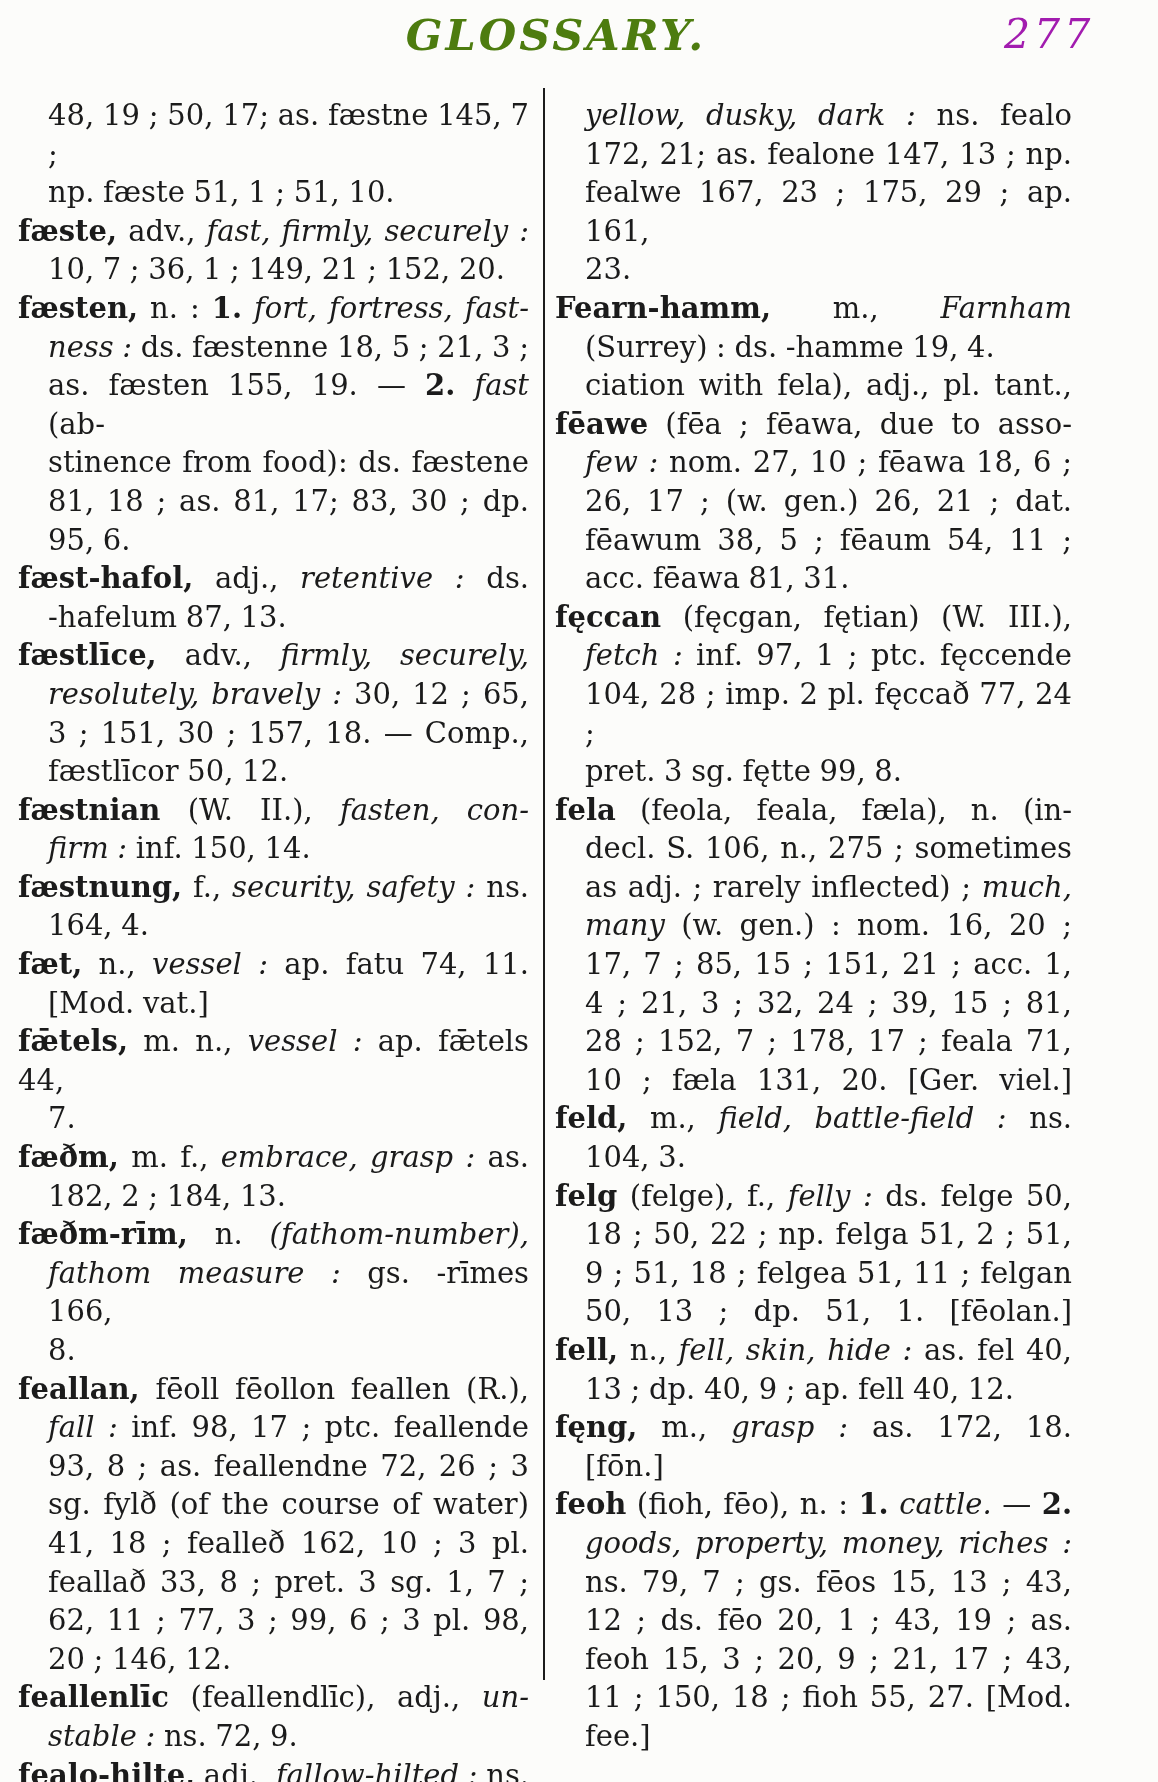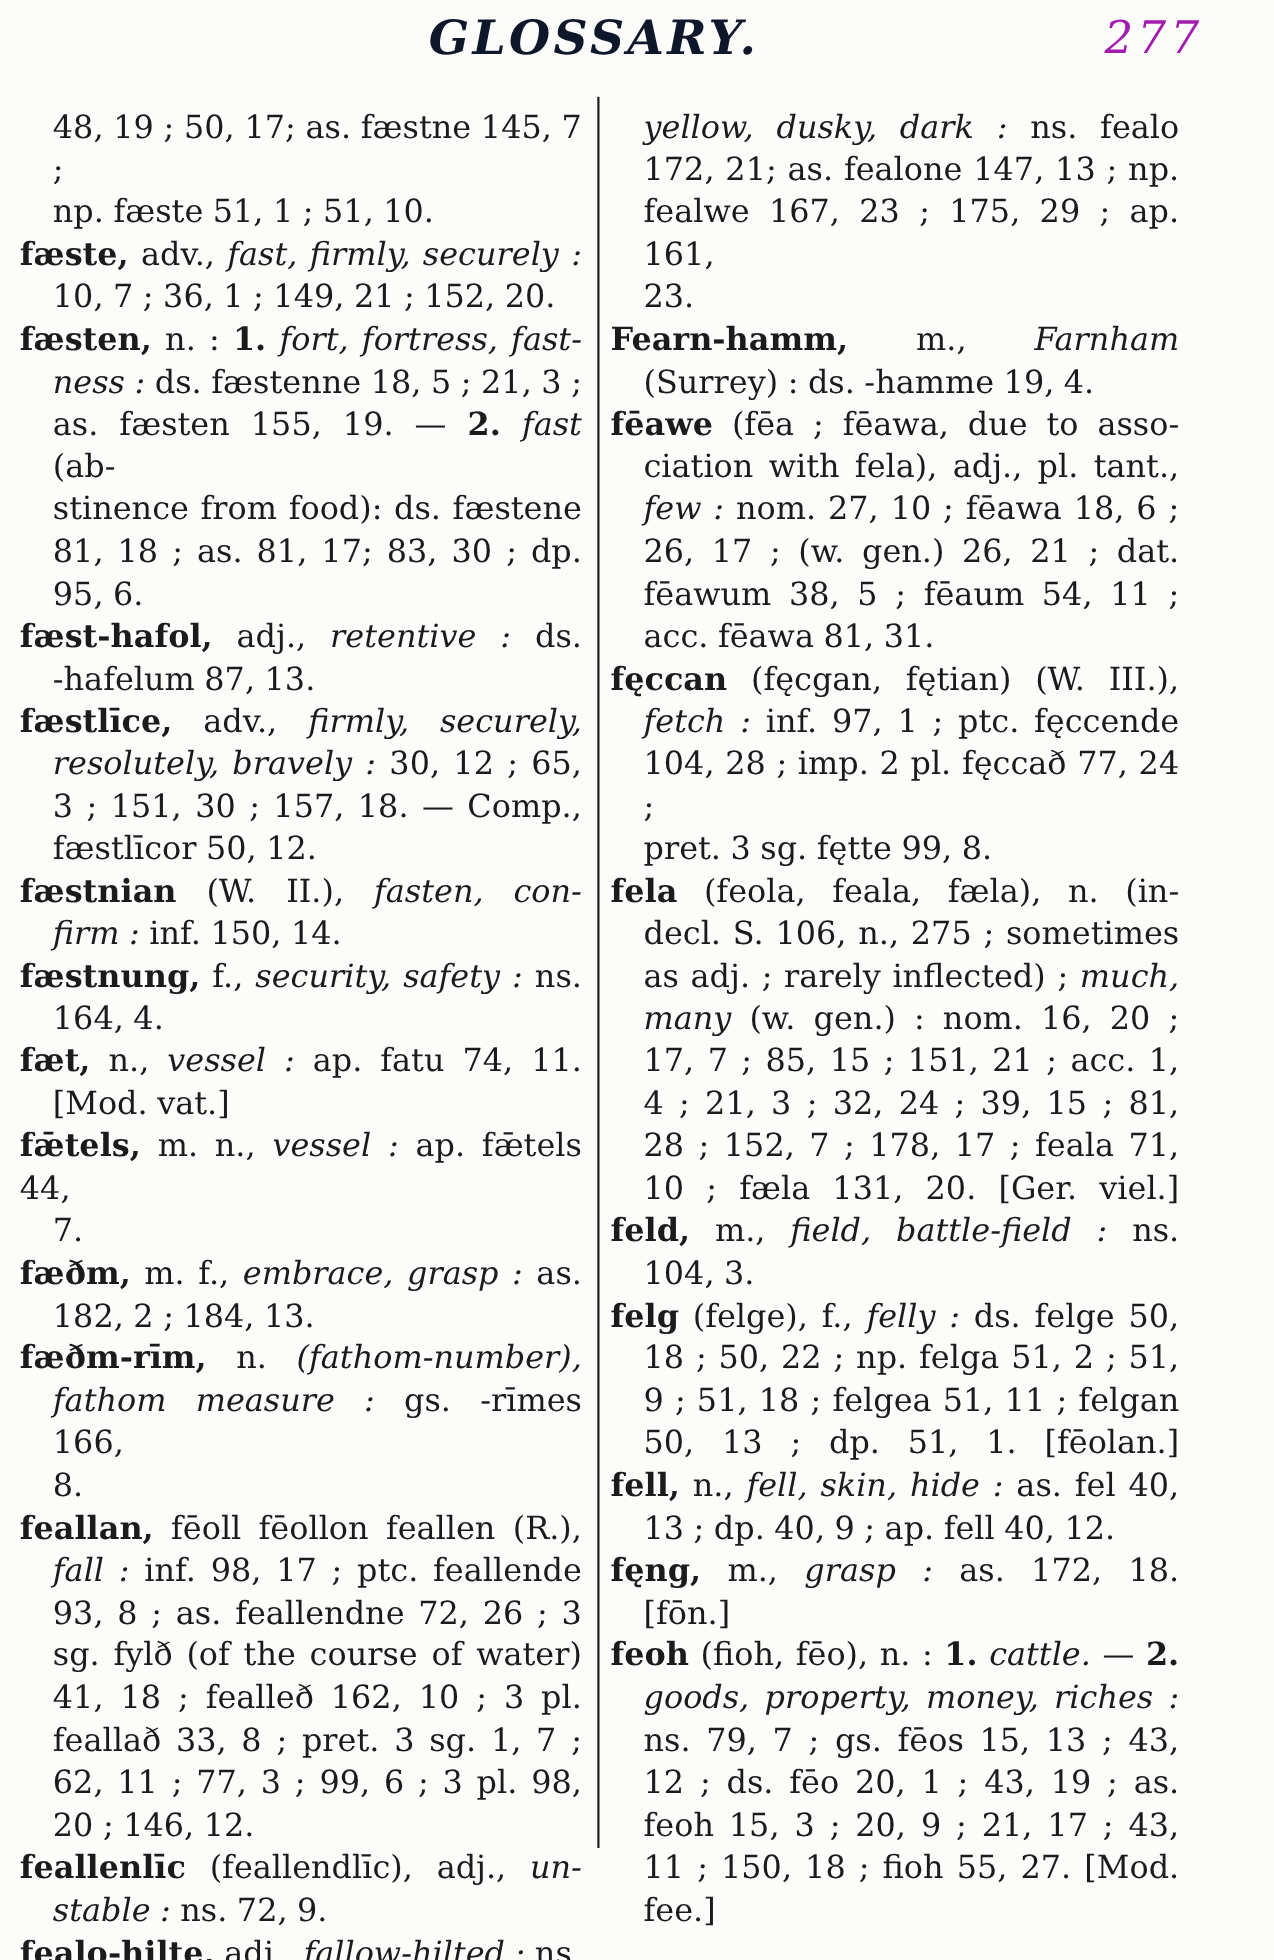--- a/index.html
+++ b/index.html
@@ -6,25 +6,25 @@
   body{
     width:1158px;height:1782px;
     background:#fcfcfa;
     font-family:"DejaVu Serif","Liberation Serif",serif;
     color:#1b1b1b;
     position:relative;
     overflow:hidden;
   }
   .page{position:absolute;inset:0;}
   .title{
-    position:absolute;top:10px;left:0;width:1080px;
+    position:absolute;top:10px;left:16px;width:1080px;
     text-align:center;
     font-style:italic;font-weight:bold;
     font-size:43px;letter-spacing:3px;
-    color:#0f172a;
+    color:#4d7c0f;
   }
   .pagenum{
     position:absolute;top:10px;left:1004px;
     font-style:italic;font-size:41px;letter-spacing:4px;
     color:#a21caf;
   }
   .divider{
     position:absolute;left:543px;top:88px;width:2px;height:1592px;
     background:#1c1c1c;
   }
@@ -92,22 +92,22 @@
       <div class="line ind"><span class="rm">154, 22.</span></div>
       <div class="line just"><span class="hw">fealu</span><span class="rm"> (fealo), adj., </span><span class="it">fallow, pale,</span></div>
     </div>
   <div class="col col-right" id="col-right">
       <div class="line ind just"><span class="it">yellow, dusky, dark :</span><span class="rm"> ns. fealo</span></div>
       <div class="line ind just"><span class="rm">172, 21; as. fealone 147, 13 ; np.</span></div>
       <div class="line ind just"><span class="rm">fealwe 167, 23 ; 175, 29 ; ap. 161,</span></div>
       <div class="line ind"><span class="rm">23.</span></div>
       <div class="line just"><span class="hw">Fearn-hamm,</span><span class="rm"> m., </span><span class="it">Farnham</span></div>
       <div class="line ind"><span class="rm">(Surrey) : ds. -hamme 19, 4.</span></div>
+      <div class="line ind just"><span class="rm">ciation with fela), adj., pl. tant.,</span></div>
       <div class="line just"><span class="hw">fēawe</span><span class="rm"> (fēa ; fēawa, due to asso-</span></div>
-      <div class="line ind just"><span class="rm">ciation with fela), adj., pl. tant.,</span></div>
       <div class="line ind just"><span class="it">few :</span><span class="rm"> nom. 27, 10 ; fēawa 18, 6 ;</span></div>
       <div class="line ind just"><span class="rm">26, 17 ; (w. gen.) 26, 21 ; dat.</span></div>
       <div class="line ind just"><span class="rm">fēawum 38, 5 ; fēaum 54, 11 ;</span></div>
       <div class="line ind"><span class="rm">acc. fēawa 81, 31.</span></div>
       <div class="line just"><span class="hw">fęccan</span><span class="rm"> (fęcgan, fętian) (W. III.),</span></div>
       <div class="line ind just"><span class="it">fetch :</span><span class="rm"> inf. 97, 1 ; ptc. fęccende</span></div>
       <div class="line ind just"><span class="rm">104, 28 ; imp. 2 pl. fęccað 77, 24 ;</span></div>
       <div class="line ind"><span class="rm">pret. 3 sg. fętte 99, 8.</span></div>
       <div class="line just"><span class="hw">fela</span><span class="rm"> (feola, feala, fæla), n. (in-</span></div>
       <div class="line ind just"><span class="rm">decl. S. 106, n., 275 ; sometimes</span></div>

